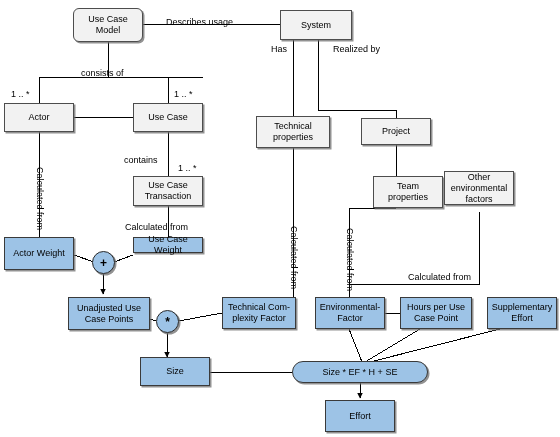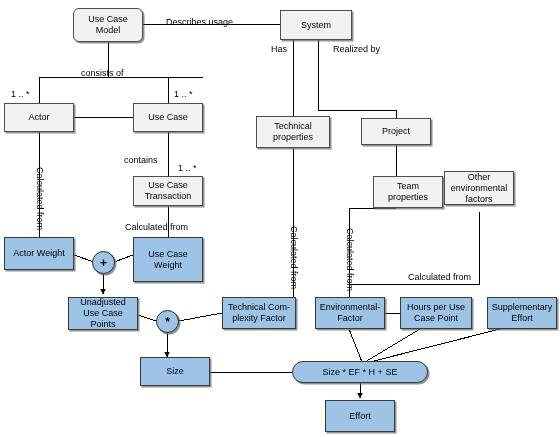--- a/index.html
+++ b/index.html
@@ -152,25 +152,25 @@
   </div>
 
   <div class="node grey" style="left:444px;top:171px;width:70px;height:34px;">
     <span>Other environmental factors</span>
   </div>
 
   <div class="node blue" style="left:4px;top:237px;width:70px;height:33px;">
     <span>Actor Weight</span>
   </div>
 
-  <div class="node blue" style="left:133px;top:237px;width:70px;height:45px;">
+  <div class="node blue" style="left:133px;top:237px;width:70px;height:16px;">
     <span>Use Case Weight</span>
   </div>
 
-  <div class="node blue" style="left:68px;top:297px;width:70px;height:33px;justify-content:center;">
+  <div class="node blue" style="left:68px;top:297px;width:82px;height:33px;justify-content:center;">
     <span>Unadjusted Use Case Points</span>
   </div>
 
   <div class="node blue" style="left:222px;top:297px;width:74px;height:32px;">
     <span>Technical Com-plexity Factor</span>
   </div>
 
   <div class="node blue" style="left:315px;top:297px;width:70px;height:32px;">
     <span>Environmental-Factor</span>
   </div>

